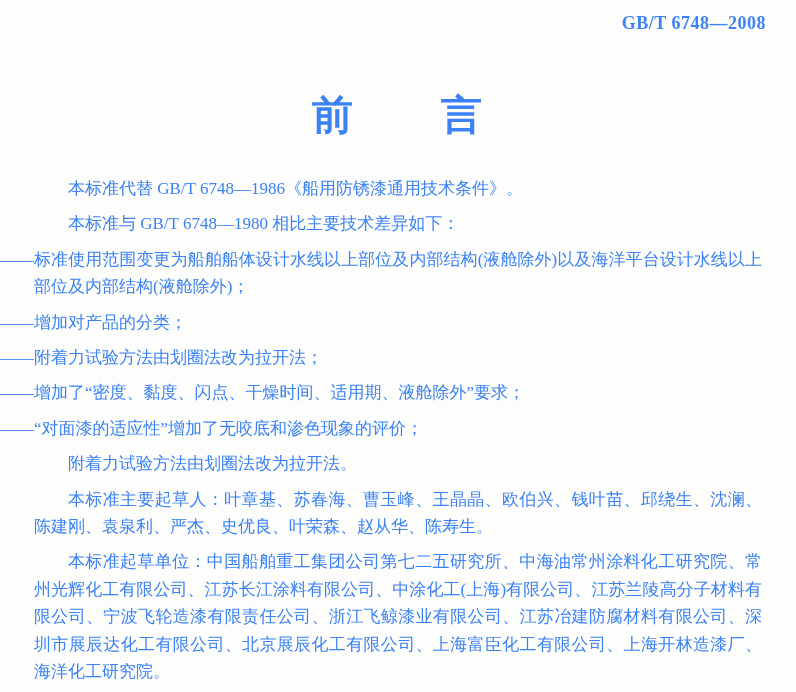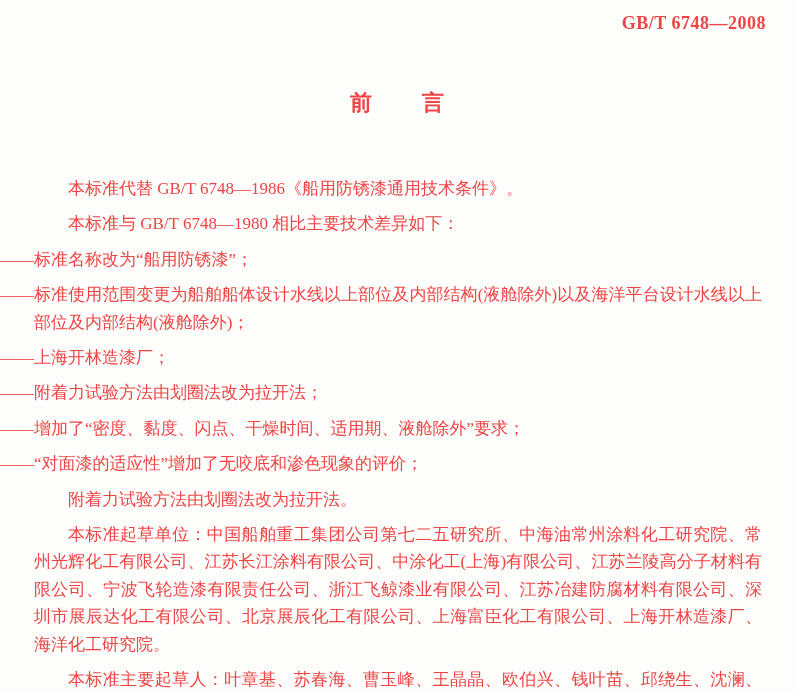--- a/index.html
+++ b/index.html
@@ -1,40 +1,40 @@
 <!DOCTYPE html>
 <html><head>
 <meta charset="utf-8">
 <style>
   html, body { margin: 0; padding: 0; }
   .page {
     position: relative;
     width: 796px;
     height: 692px;
     background: #fdfdfc;
-    color: #ef4444;
+    color: #3b82f6;
     font-family: "Liberation Serif", "DejaVu Serif", serif;
     overflow: hidden;
   }
   .header-code {
     position: absolute;
     top: 13px;
     right: 30px;
     font-size: 18px;
     font-weight: bold;
     letter-spacing: 0.5px;
     font-family: "Liberation Serif", "DejaVu Serif", serif;
   }
   .doc-title {
     position: absolute;
     top: 88px;
     left: 0;
     right: 0;
     text-align: center;
-    font-size: 22px;
+    font-size: 41px;
     font-weight: bold;
     font-family: "Liberation Sans", "DejaVu Sans", sans-serif;
     letter-spacing: 2px;
   }
   .content {
     position: absolute;
     top: 167px;
     left: 26px;
     right: 26px;
     font-size: 17px;
@@ -51,25 +51,24 @@
 
 <div class="page">
 
   <div class="header-code">GB/T 6748—2008</div>
 
   <div class="doc-title">前　　言</div>
 
   <div class="content">
     <p class="para">本标准代替 GB/T 6748—1986《船用防锈漆通用技术条件》。</p>
     <p class="para">本标准与 GB/T 6748—1980 相比主要技术差异如下：</p>
-    <p class="dash">——标准名称改为“船用防锈漆”；</p>
     <p class="dash">——标准使用范围变更为船舶船体设计水线以上部位及内部结构(液舱除外)以及海洋平台设计水线以上部位及内部结构(液舱除外)；</p>
-    <p class="dash">——上海开林造漆厂；</p>
+    <p class="dash">——增加对产品的分类；</p>
     <p class="dash">——附着力试验方法由划圈法改为拉开法；</p>
     <p class="dash">——增加了“密度、黏度、闪点、干燥时间、适用期、液舱除外”要求；</p>
     <p class="dash">——“对面漆的适应性”增加了无咬底和渗色现象的评价；</p>
     <p class="para">附着力试验方法由划圈法改为拉开法。</p>
+    <p class="para">本标准主要起草人：叶章基、苏春海、曹玉峰、王晶晶、欧伯兴、钱叶苗、邱绕生、沈澜、陈建刚、袁泉利、严杰、史优良、叶荣森、赵从华、陈寿生。</p>
     <p class="para">本标准起草单位：中国船舶重工集团公司第七二五研究所、中海油常州涂料化工研究院、常州光辉化工有限公司、江苏长江涂料有限公司、中涂化工(上海)有限公司、江苏兰陵高分子材料有限公司、宁波飞轮造漆有限责任公司、浙江飞鲸漆业有限公司、江苏冶建防腐材料有限公司、深圳市展辰达化工有限公司、北京展辰化工有限公司、上海富臣化工有限公司、上海开林造漆厂、海洋化工研究院。</p>
-    <p class="para">本标准主要起草人：叶章基、苏春海、曹玉峰、王晶晶、欧伯兴、钱叶苗、邱绕生、沈澜、陈建刚、袁泉利、严杰、史优良、叶荣森、赵从华、陈寿生。</p>
     <p class="para">本标准于 1986 年首次发布。</p>
   </div>
 
 </div>
 
 </body></html>

